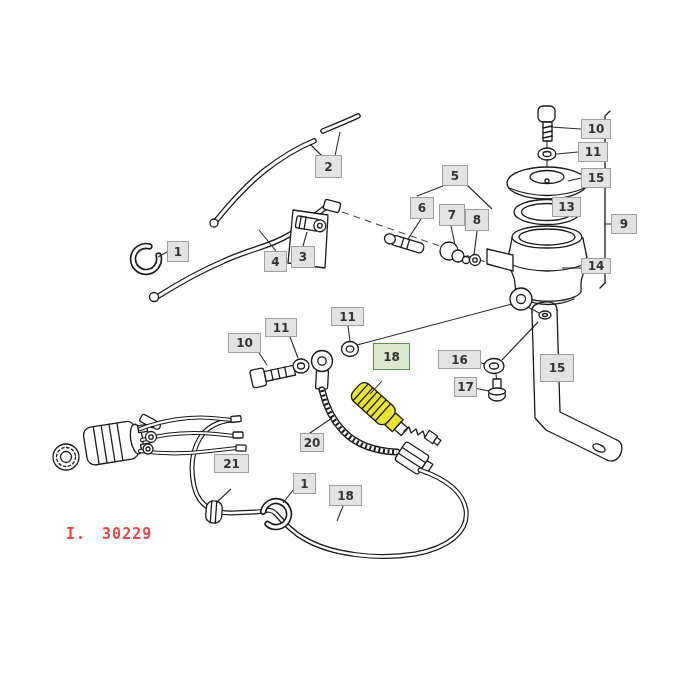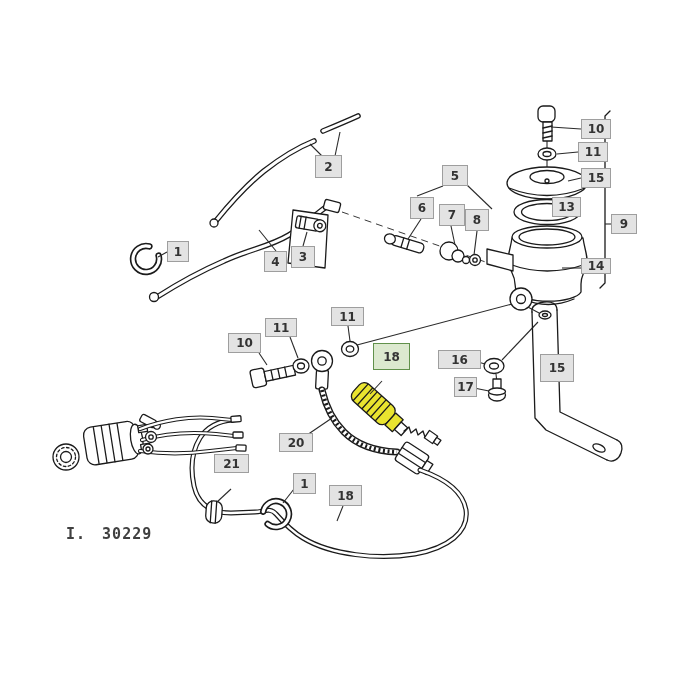--- a/index.html
+++ b/index.html
@@ -21,21 +21,21 @@
   .cA{stroke:#1b1b1b;stroke-width:6.5;fill:none;stroke-linecap:round;}
   .cB{stroke:#ffffff;stroke-width:3.2;fill:none;stroke-linecap:round;}
   .ld{stroke:#2a2a2a;stroke-width:1.1;fill:none;}
   .dsh{stroke:#3a3a3a;stroke-width:1;stroke-dasharray:7 5;fill:none;}
   .yw{fill:#e9e42f;stroke:#1b1b1b;stroke-width:1.3;stroke-linejoin:round;}
   
   .callout{position:absolute;box-sizing:border-box;display:flex;align-items:center;justify-content:center;
            background:#e3e3e3;border:1.5px solid #9e9e9e;color:#333333;
            font:bold 12px "DejaVu Sans",sans-serif;cursor:pointer;}
   .callout.selected{background:#dce9cf;border-color:#61914b;}
-  .caption{position:absolute;left:66px;top:525px;color:#404040;white-space:pre;
+  .caption{position:absolute;left:66px;top:525px;color:#ef4444;white-space:pre;
            font:bold 15px "DejaVu Sans Mono",monospace;letter-spacing:1px;word-spacing:6px;}
 </style>
 </head>
 <body>
 
 <div class="stage">
 
 <svg width="700" height="700" viewBox="0 0 700 700">
 
   <g>
@@ -313,21 +313,21 @@
 <div class="callout" style="left:264px;top:251px;width:23px;height:21px">4</div>
 <div class="callout" style="left:291px;top:246px;width:24px;height:22px">3</div>
 <div class="callout" style="left:442px;top:165px;width:26px;height:21px">5</div>
 <div class="callout" style="left:410px;top:197px;width:24px;height:22px">6</div>
 <div class="callout" style="left:439px;top:204px;width:26px;height:22px">7</div>
 <div class="callout" style="left:465px;top:209px;width:24px;height:22px">8</div>
 <div class="callout" style="left:265px;top:318px;width:32px;height:19px">11</div>
 <div class="callout" style="left:331px;top:307px;width:33px;height:19px">11</div>
 <div class="callout" style="left:228px;top:333px;width:33px;height:20px">10</div>
 <div class="callout selected" style="left:373px;top:343px;width:37px;height:27px">18</div>
-<div class="callout" style="left:279px;top:433px;width:34px;height:19px">20</div>
+<div class="callout" style="left:300px;top:433px;width:24px;height:19px">20</div>
 <div class="callout" style="left:438px;top:350px;width:43px;height:19px">16</div>
 <div class="callout" style="left:454px;top:377px;width:23px;height:20px">17</div>
 <div class="callout" style="left:540px;top:354px;width:34px;height:28px">15</div>
 <div class="callout" style="left:214px;top:454px;width:35px;height:19px">21</div>
 <div class="callout" style="left:293px;top:473px;width:23px;height:21px">1</div>
 <div class="callout" style="left:329px;top:485px;width:33px;height:21px">18</div>
 
 <div class="caption">I. 30229</div>
 
 </div>

